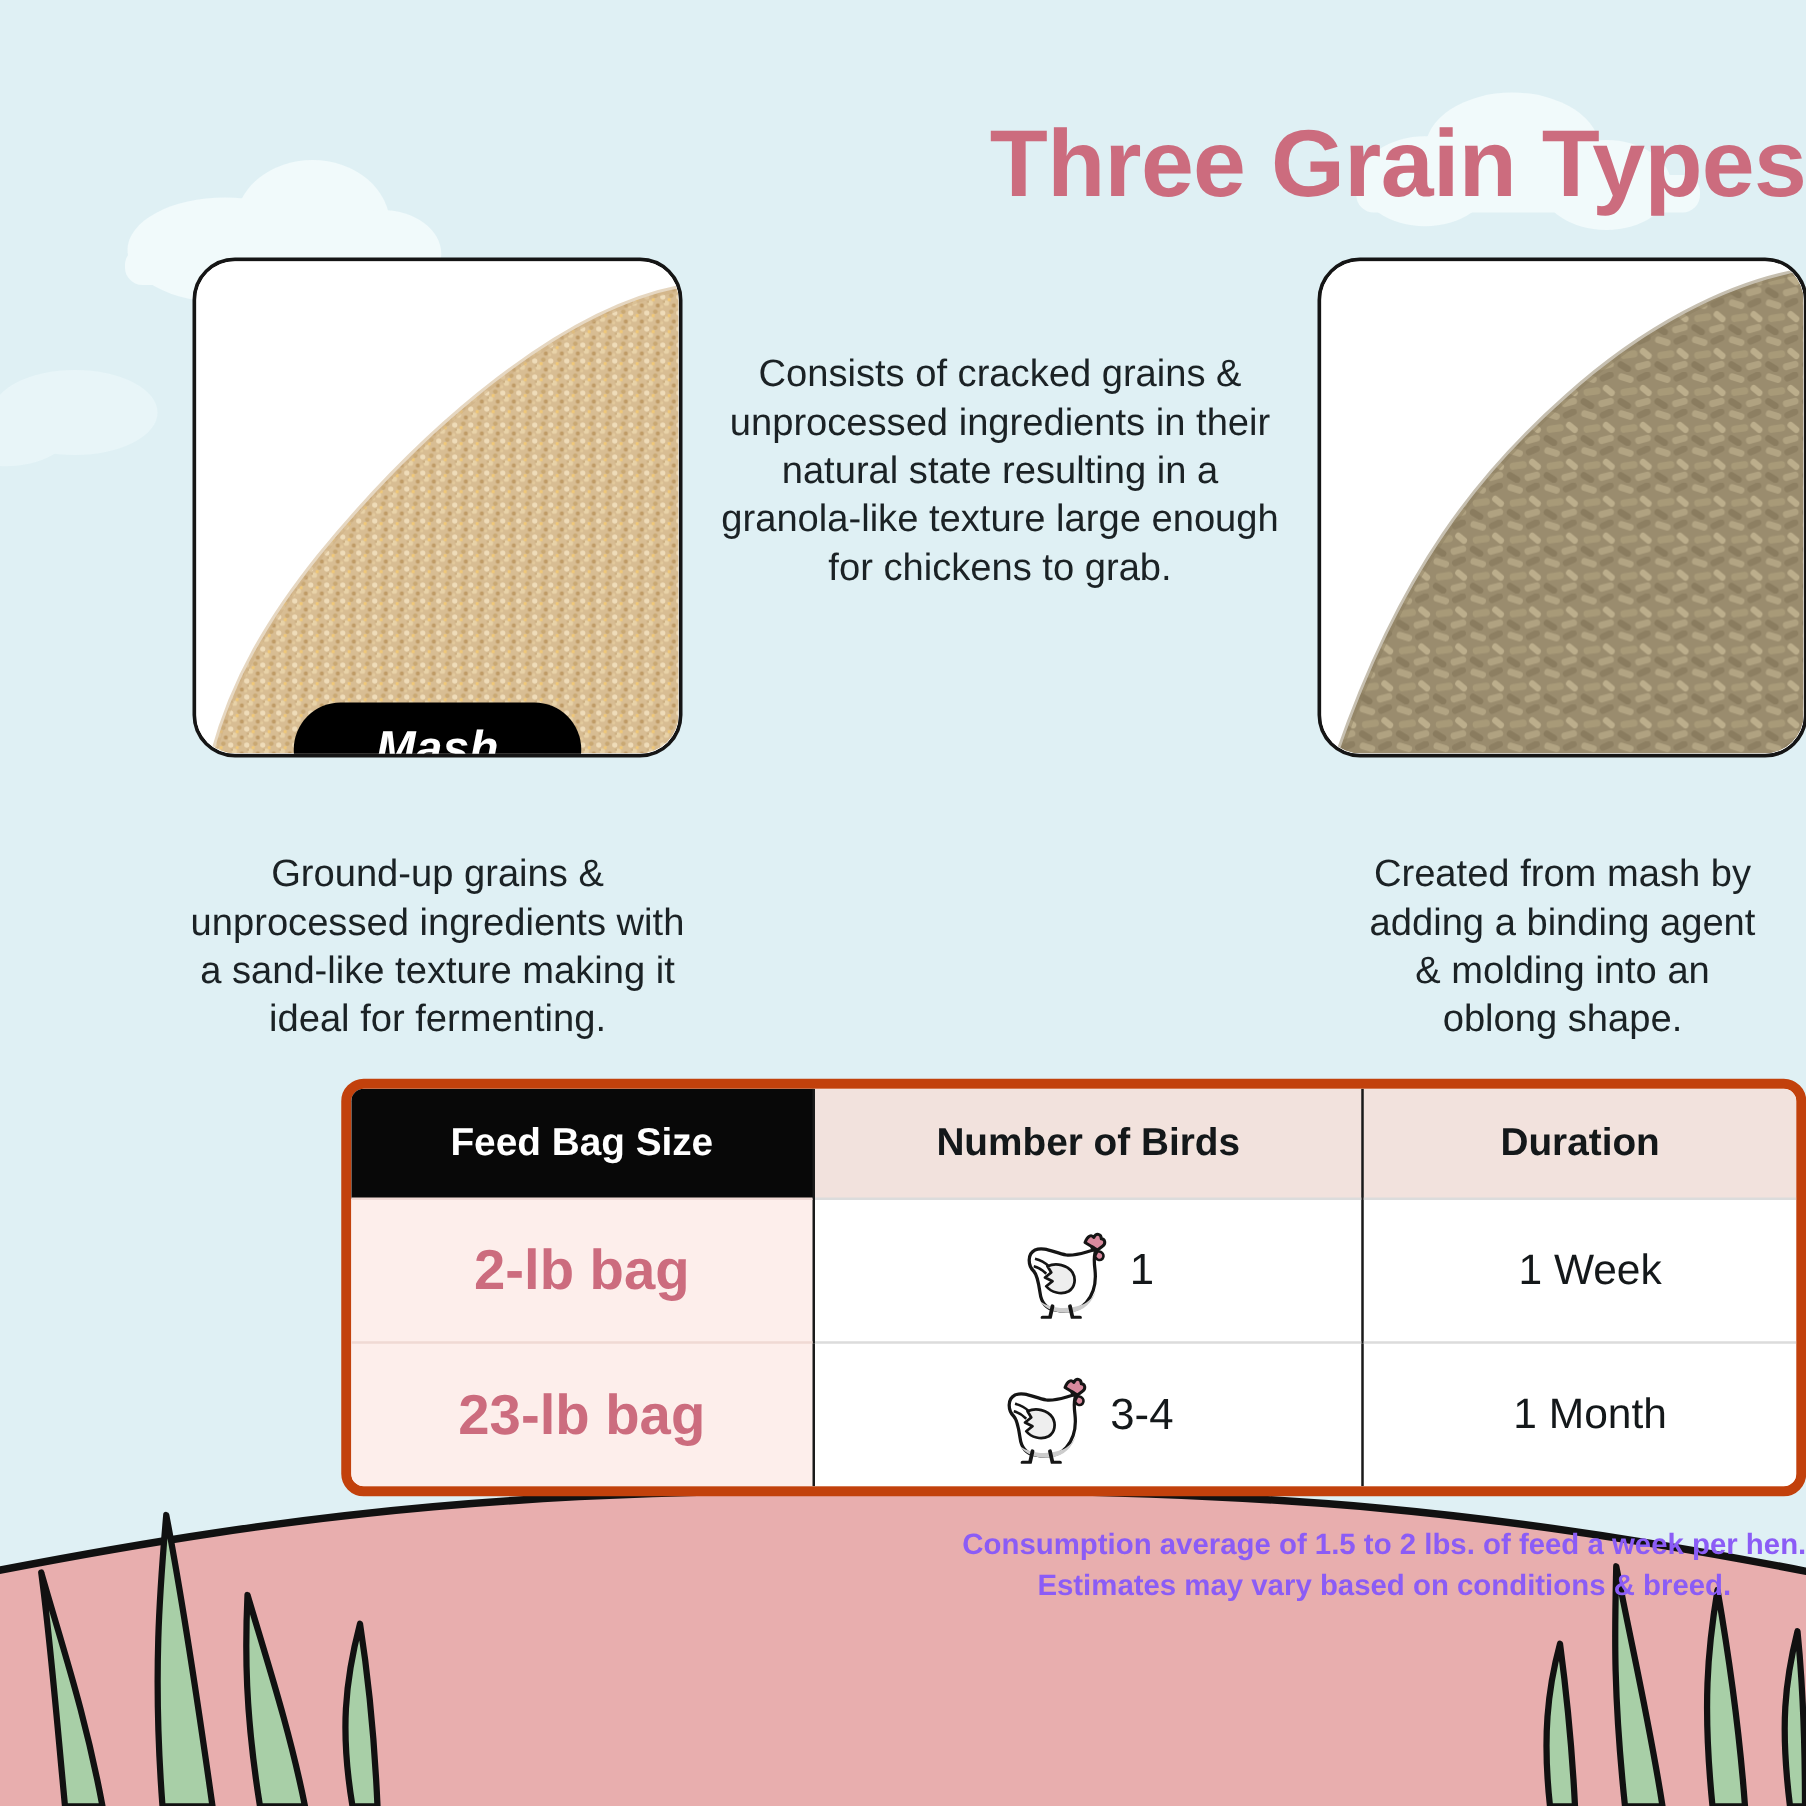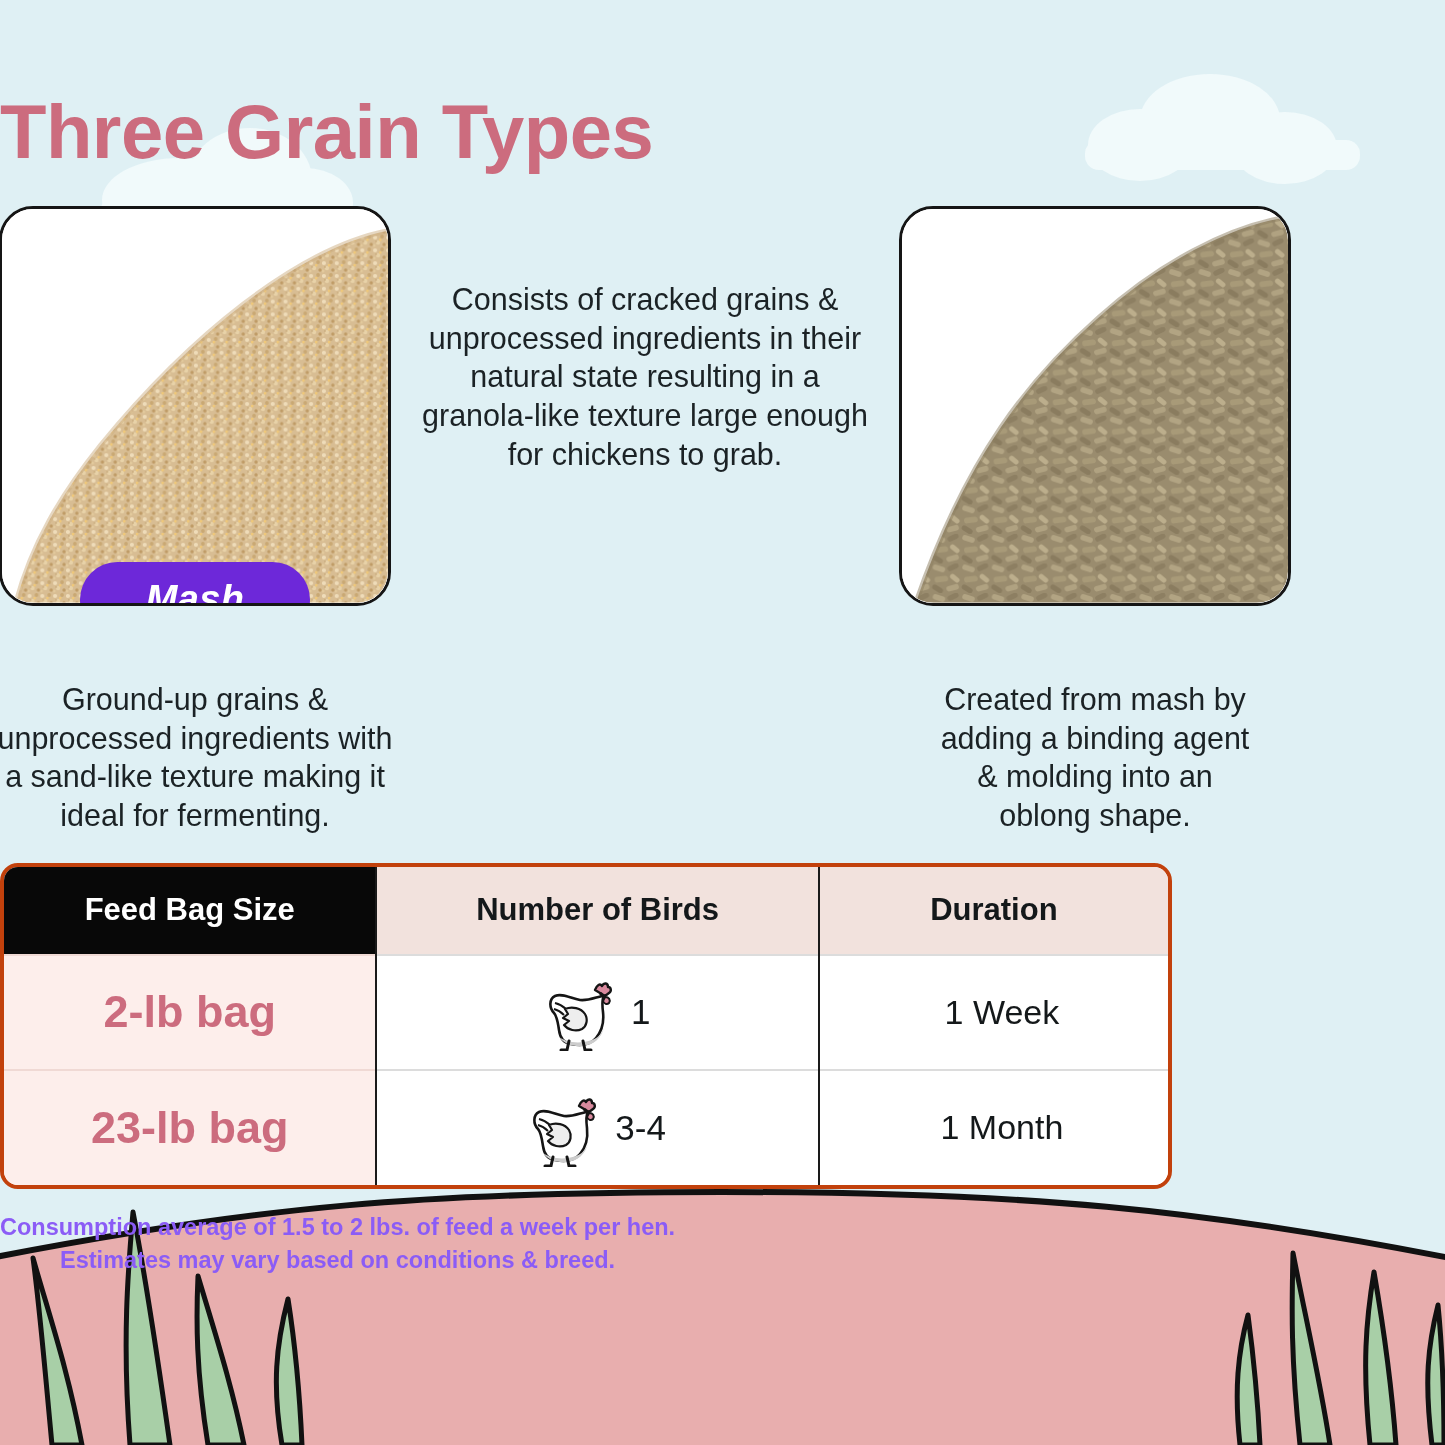--- a/index.html
+++ b/index.html
@@ -21,21 +21,21 @@
   }
 
   
   .page {
     position: relative;
     z-index: 2;
     width: 1445px;
     height: 1445px;
     display: flex;
     flex-direction: column;
-    align-items: flex-start;
+    align-items: flex-end;
     border-radius: 16px;
   }
 
   
   .title {
     margin-top: 94px;
     font-size: 76px;
     font-weight: 700;
     color: #cc6c7e;
     letter-spacing: -0.5px;
@@ -68,21 +68,21 @@
   }
   .photo-inner {
     position: absolute;
     inset: 0;
   }
   .pill {
     position: absolute;
     left: 50%;
     transform: translateX(-50%);
     bottom: -34px;
-    background: #6d28d9;
+    background: #000000;
     border-radius: 44px;
     padding: 16px 46px;
     min-width: 230px;
     text-align: center;
     z-index: 5;
   }
   .pill span {
     color: #fff;
     font-size: 38px;
     font-style: italic;
@@ -100,21 +100,21 @@
   }
   .col-mid .card-desc { width: 452px; }
   .col-right .card-desc { width: 330px; }
 
   
   .table-wrap {
     margin-top: 28px;
     width: 1172px;
     border-radius: 18px;
     overflow: hidden;
-    border: 4px solid #c2410c;
+    border: 8px solid #c2410c;
     background: #ffffff;
     position: relative;
     z-index: 3;
   }
   table { border-collapse: collapse; width: 100%; }
   thead th {
     height: 88px;
     font-size: 31px;
     font-weight: 700;
     color: #14181a;

